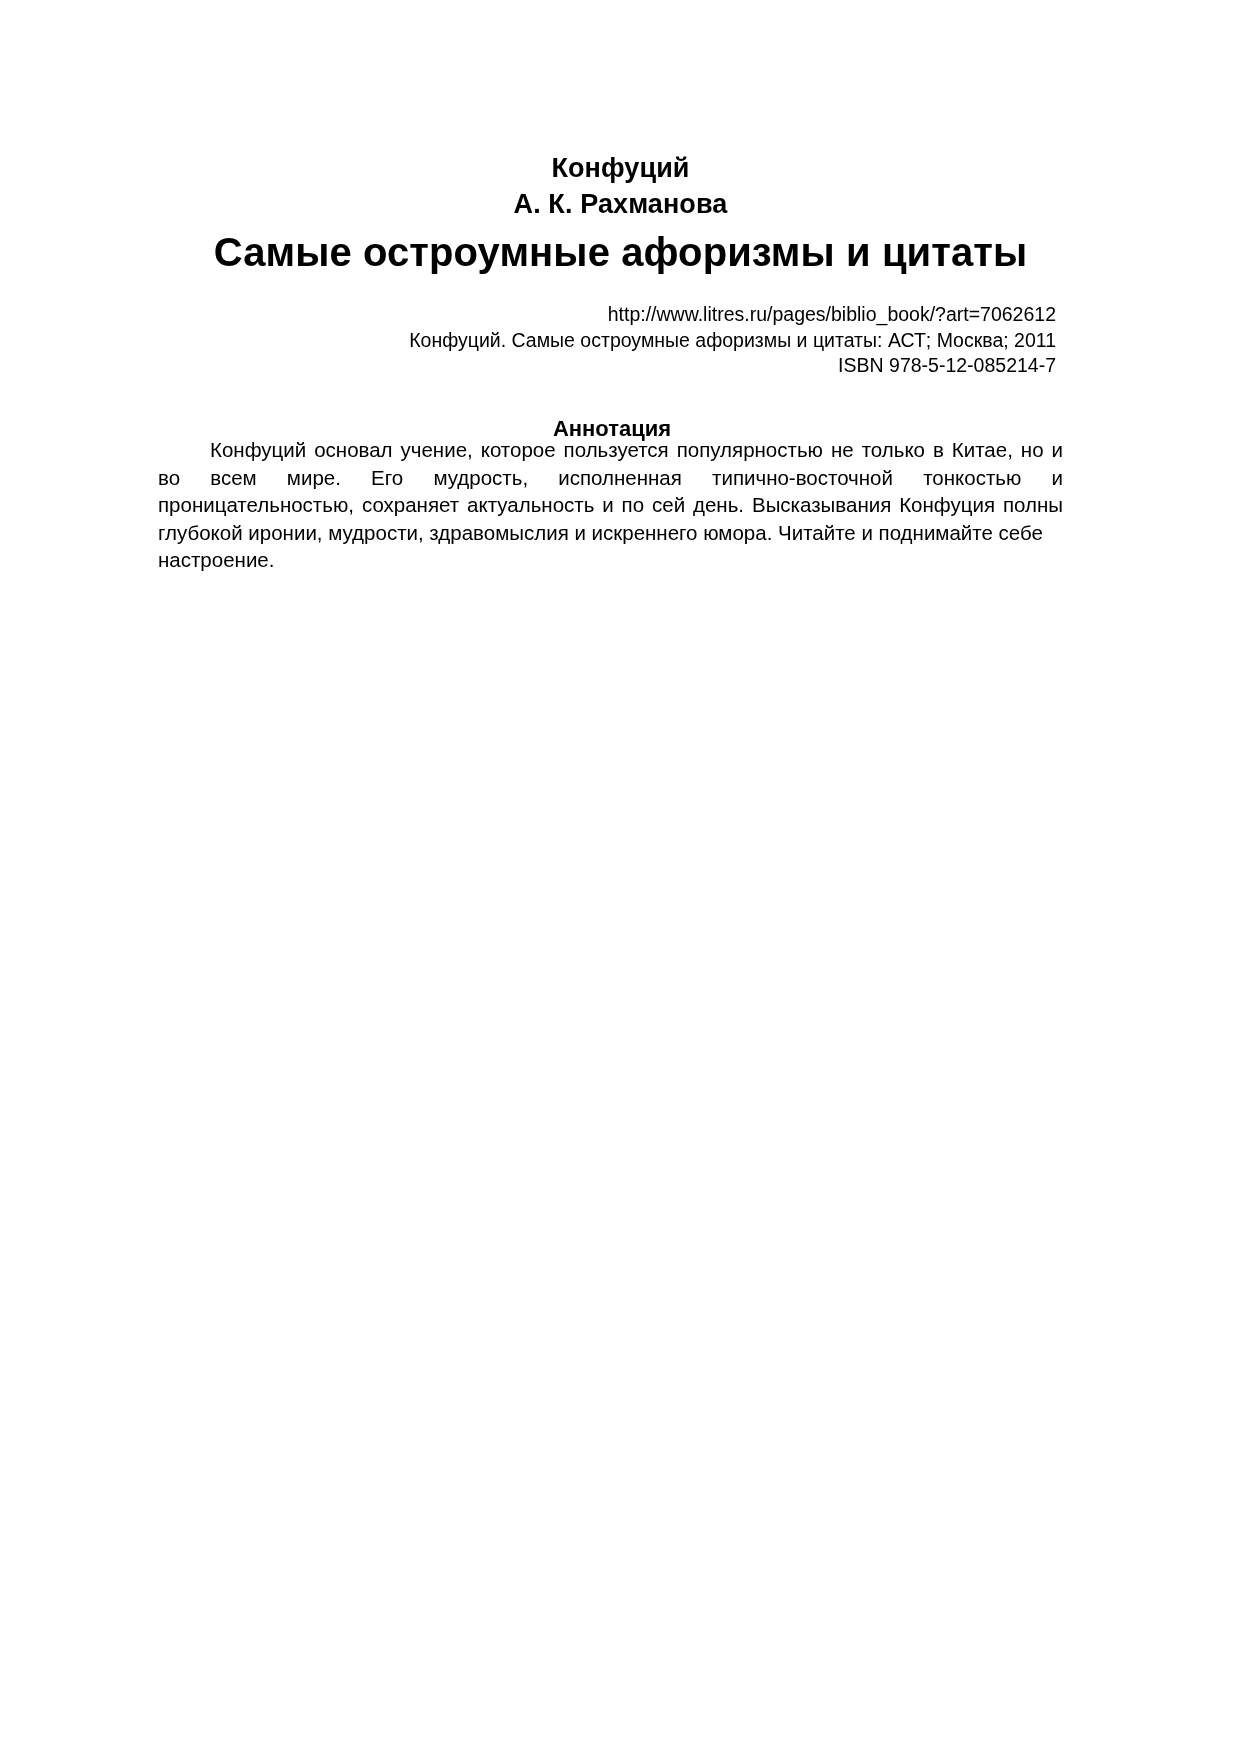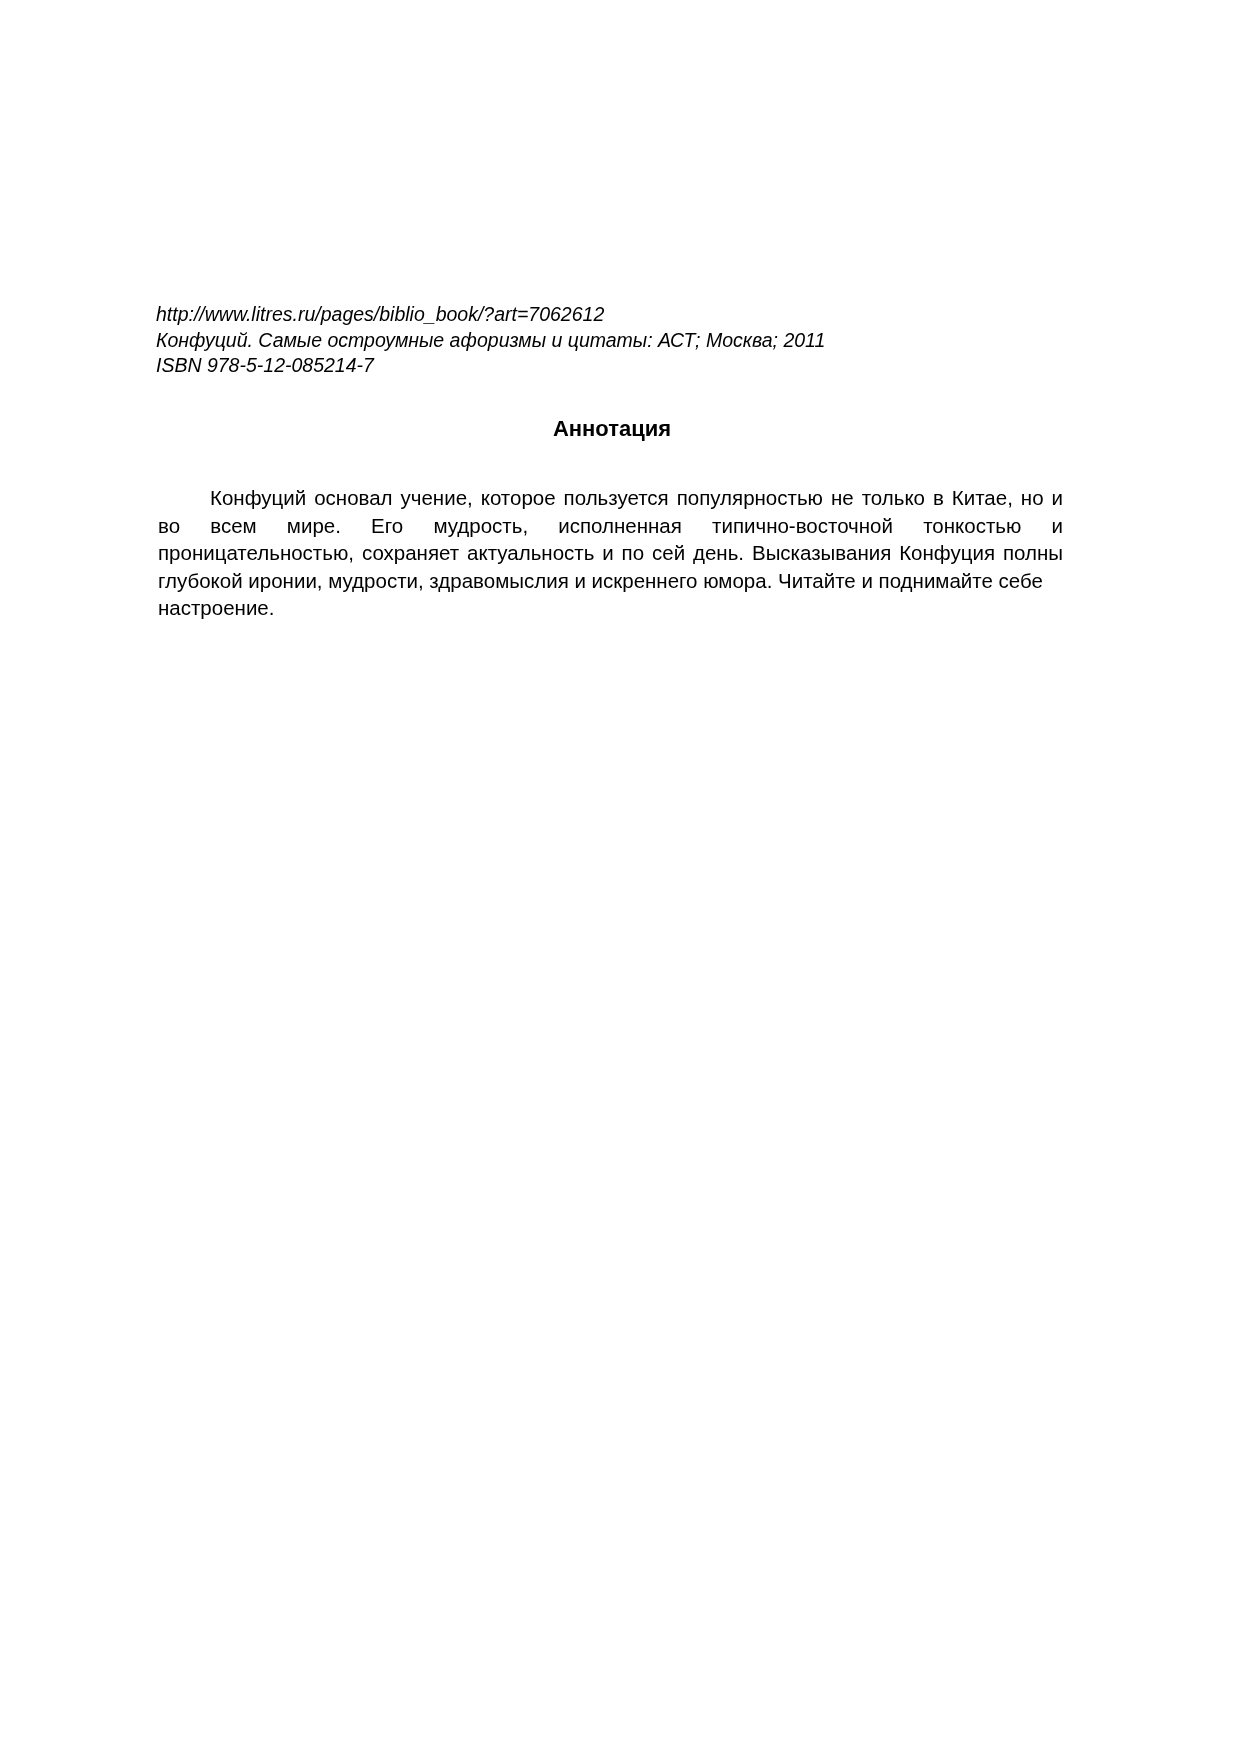--- a/index.html
+++ b/index.html
@@ -45,24 +45,24 @@
     font-size: 40px;
     font-weight: bold;
     line-height: 52px;
     margin-top: 4px;
     letter-spacing: 0.1px;
   }
 
   
   .imprint-block {
     position: absolute;
-    left: 156px;
+    left: 168px;
     top: 302px;
     width: 888px;
-    font-style: italic;
+    text-align: right;
     font-size: 19.5px;
     line-height: 25.5px;
   }
   .imprint-line {
     white-space: nowrap;
   }
 
   
   .annotation-heading {
     position: absolute;
@@ -80,31 +80,35 @@
     position: absolute;
     left: 158px;
     top: 436px;
     width: 905px;
     font-size: 20.5px;
     line-height: 27.5px;
     text-align: justify;
     text-justify: inter-word;
     text-indent: 52px;
     hyphens: none;
-    margin-top: 48px;
   }
   .annotation-body .tail {
     text-indent: 0;
   }
 </style>
 </head>
 <body>
 
 <div class="page">
 
+  <div class="title-block">
+    <div class="author-line">Конфуций</div>
+    <div class="author-line">А. К. Рахманова</div>
+    <div class="book-title">Самые остроумные афоризмы и цитаты</div>
+  </div>
 
   <div class="imprint-block">
     <div class="imprint-line">http://www.litres.ru/pages/biblio_book/?art=7062612</div>
     <div class="imprint-line">Конфуций. Самые остроумные афоризмы и цитаты: АСТ; Москва; 2011</div>
     <div class="imprint-line">ISBN 978-5-12-085214-7</div>
   </div>
 
   <div class="annotation-heading">Аннотация</div>
 
   <div class="annotation-body">Конфуций основал учение, которое пользуется популярностью не только в Китае, но и во всем мире. Его мудрость, исполненная типично-восточной тонкостью и проницательностью, сохраняет актуальность и по сей день. Высказывания Конфуция полны глубокой иронии, мудрости, здравомыслия и искреннего юмора. Читайте и поднимайте себе<div class="tail">настроение.</div></div>

